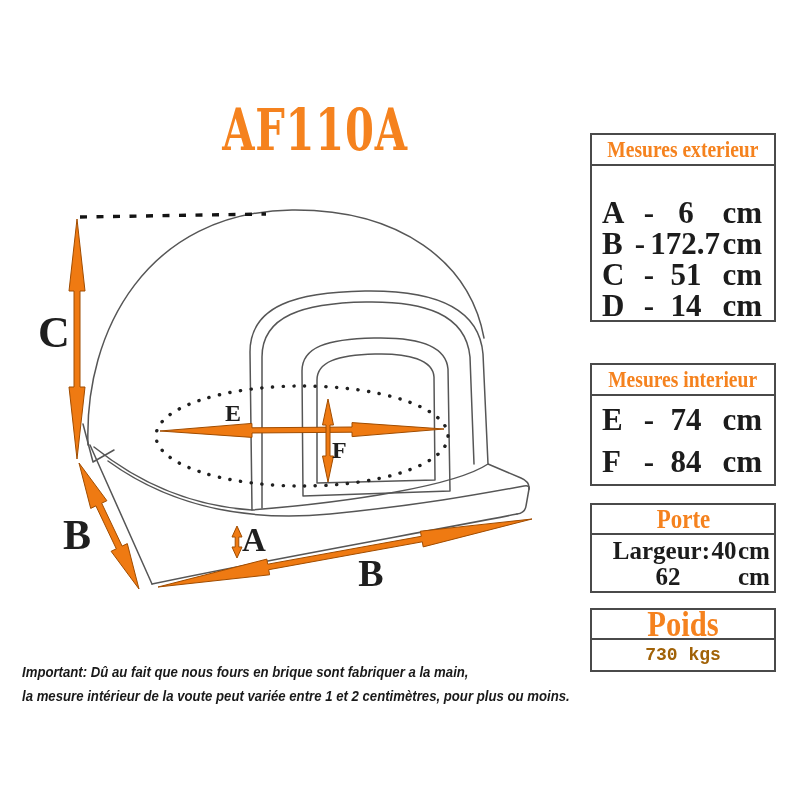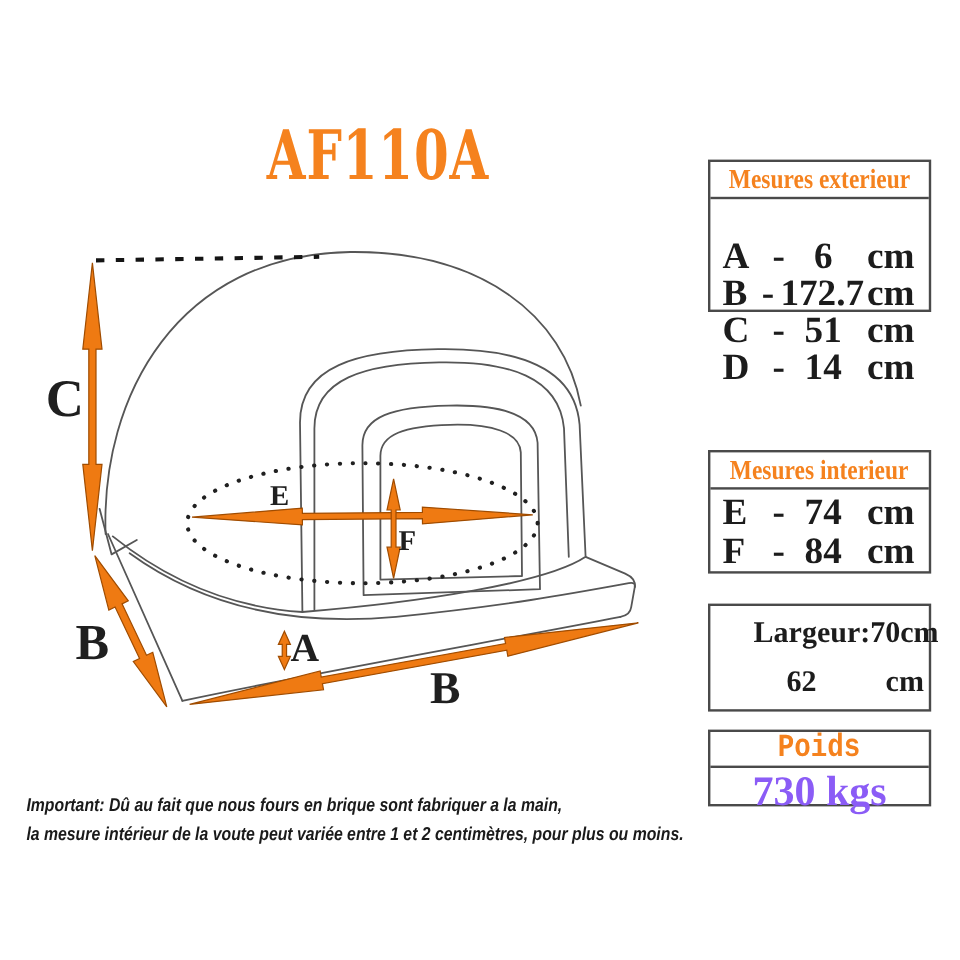--- a/index.html
+++ b/index.html
@@ -15,44 +15,44 @@
   .face{fill:#ffffff;}
   .dots{fill:none;stroke:#202020;stroke-width:3.4;stroke-dasharray:0.2 10.5;stroke-linecap:round;}
   .dash{fill:none;stroke:#141414;stroke-width:3.4;stroke-dasharray:7 9.5;}
   .arrow{fill:#EF7A12;stroke:#A04C00;stroke-width:1;}
   .dim{font-family:"Liberation Serif",serif;font-weight:bold;fill:#1f1f1f;text-anchor:middle;}
   .dimC{font-size:44px;} .dimBl{font-size:42px;} .dimBb{font-size:38px;}
   .dimA{font-size:33px;} .dimE{font-size:24px;} .dimF{font-size:24px;text-anchor:start;}
   
   .panel{position:absolute;left:590px;width:186px;border:2px solid #4a4a4a;
          box-sizing:border-box;background:#fff;display:flex;flex-direction:column;}
-  .p-ext{top:133px;height:127px;gap:29px;}
-  .p-int{top:363px;height:103px;margin-top:12px;}
+  .p-ext{top:133px;height:189px;gap:29px;}
+  .p-int{top:363px;height:123px;}
   .p-door{top:503px;height:90px;}
   .p-weight{top:608px;height:64px;}
   .hdr{display:flex;align-items:center;justify-content:center;border-bottom:2px solid #4a4a4a;
        color:#F5821E;font-weight:bold;flex:0 0 auto;}
   .hdr span{display:inline-block;transform:scaleX(0.85);transform-origin:center;white-space:nowrap;}
   .p-ext .hdr,.p-int .hdr{height:29px;font-size:23px;}
   .p-door .hdr{height:28px;font-size:27px;}
-  .p-weight .hdr{height:28px;font-size:27px;font-family:Liberation Mono, monospace;}
+  .p-weight .hdr{height:28px;font-size:36px;}
   .rows{flex:1;display:flex;flex-direction:column;justify-content:space-around;padding:2px 0;}
   .mrow{display:flex;align-items:center;font-weight:bold;font-size:31px;color:#1c1c1c;
         padding:0 10px;line-height:1;}
   .ml{width:34px;text-align:left;}
   .md{width:26px;text-align:center;}
   .mv{flex:1;text-align:center;}
   .mu{width:52px;text-align:right;padding-right:2px;}
   .drow{display:flex;align-items:center;font-weight:bold;font-size:25px;color:#1c1c1c;
         padding:0 6px;line-height:1;}
-  .dl{width:112px;text-align:left;margin-left:30px;}
+  .dl{width:112px;text-align:right;}
   .dv{flex:1;text-align:center;}
   .du{width:30px;text-align:left;}
   .wval{flex:1;display:flex;align-items:center;justify-content:center;
-        font-weight:bold;font-size:35px;color:#8b5cf6;}
+        font-weight:bold;font-size:18px;color:#a16207;font-family:Liberation Mono, monospace;}
   
   .note{position:absolute;left:22px;top:620px;color:#1a1a1a;
         font-family:"Liberation Sans",sans-serif;font-weight:bold;font-style:italic;
         font-size:15.5px;line-height:23.5px;margin-top:40px;}
   .note span{display:block;transform:scaleX(0.85);transform-origin:left center;white-space:nowrap;}
 </style>
 </head>
 <body>
 
 <div class="stage">
@@ -152,24 +152,27 @@
       <div class="mrow">
         <span class="ml">F</span>
           <span class="md">-</span>
           <span class="mv">84</span>
           <span class="mu">cm</span>
       </div>
     </div>
   </div>
 
   <div class="panel p-door">
+    <div class="hdr">
+      <span>Porte</span>
+    </div>
     <div class="rows">
       <div class="drow">
         <span class="dl">Largeur:</span>
-          <span class="dv">70</span>
+          <span class="dv">40</span>
           <span class="du">cm</span>
       </div>
       <div class="drow">
           <span class="dv">62</span>
           <span class="du">cm</span>
       </div>
     </div>
   </div>
 
   <div class="panel p-weight">

